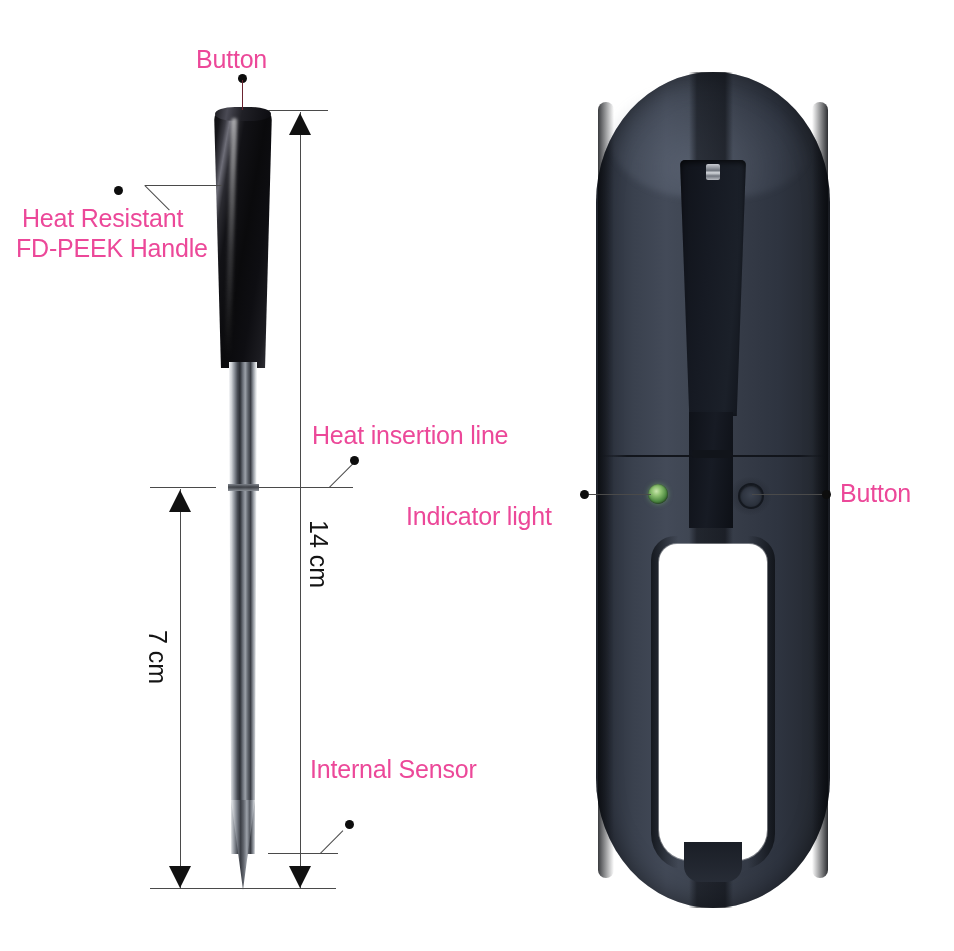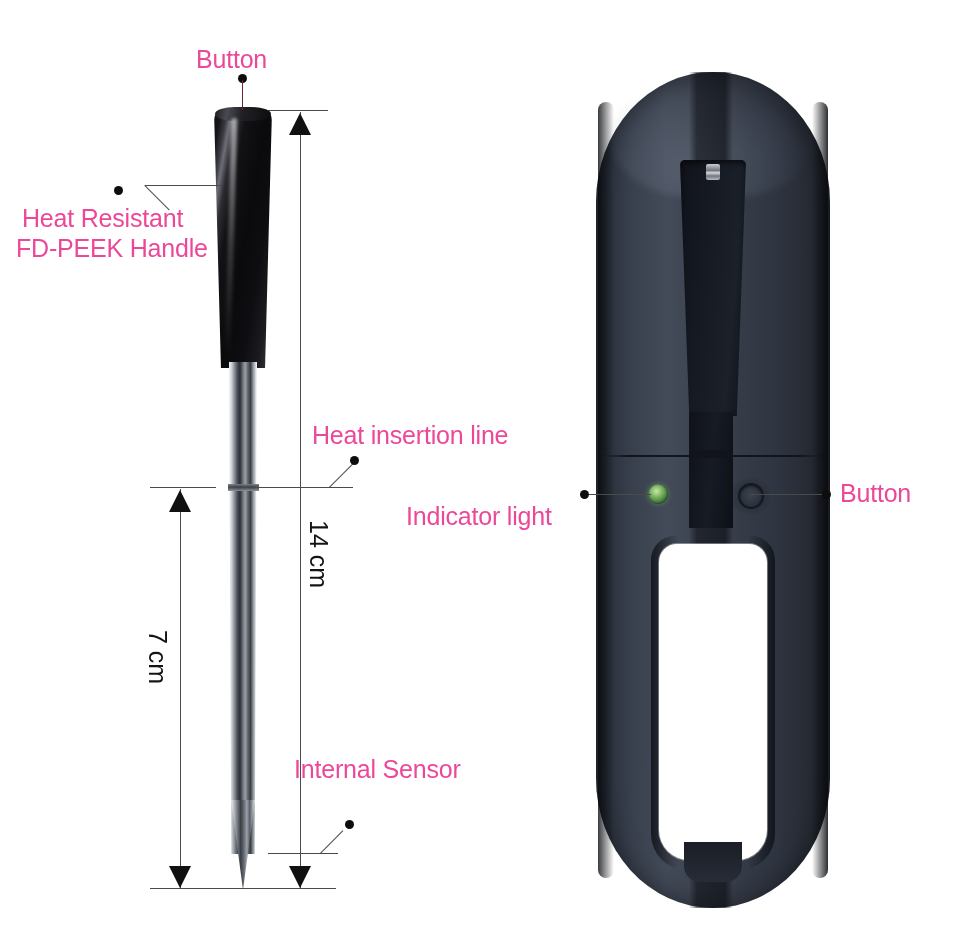--- a/index.html
+++ b/index.html
@@ -235,21 +235,21 @@
     <div class="lbl two" style="left:16px;top:233px;">FD-PEEK Handle</div>
 
     <div class="hline" style="left:259px;top:487px;width:94px;"></div>
     <div class="diag" style="left:329px;top:487px;width:36px;transform:rotate(-45deg);"></div>
     <div class="dot" style="left:350px;top:456px;"></div>
     <div class="lbl" style="left:312px;top:420px;">Heat insertion line</div>
 
     <div class="hline" style="left:268px;top:853px;width:70px;"></div>
     <div class="diag" style="left:320px;top:853px;width:32px;transform:rotate(-45deg);"></div>
     <div class="dot" style="left:345px;top:820px;"></div>
-    <div class="lbl" style="left:294px;top:754px;">Internal Sensor</div>
+    <div class="lbl" style="left:310px;top:754px;">Internal Sensor</div>
 
     <div class="hline" style="left:268px;top:110px;width:60px;"></div>
     <div class="vline" style="left:300px;top:112px;height:776px;"></div>
     <div class="arrow-up" style="left:289px;top:113px;"></div>
     <div class="arrow-dn" style="left:289px;top:866px;"></div>
     <div class="dim-txt" style="left:333px;top:520px;">14 cm</div>
 
     <div class="hline" style="left:150px;top:487px;width:66px;"></div>
     <div class="vline" style="left:180px;top:489px;height:399px;"></div>
     <div class="arrow-up" style="left:169px;top:490px;"></div>

